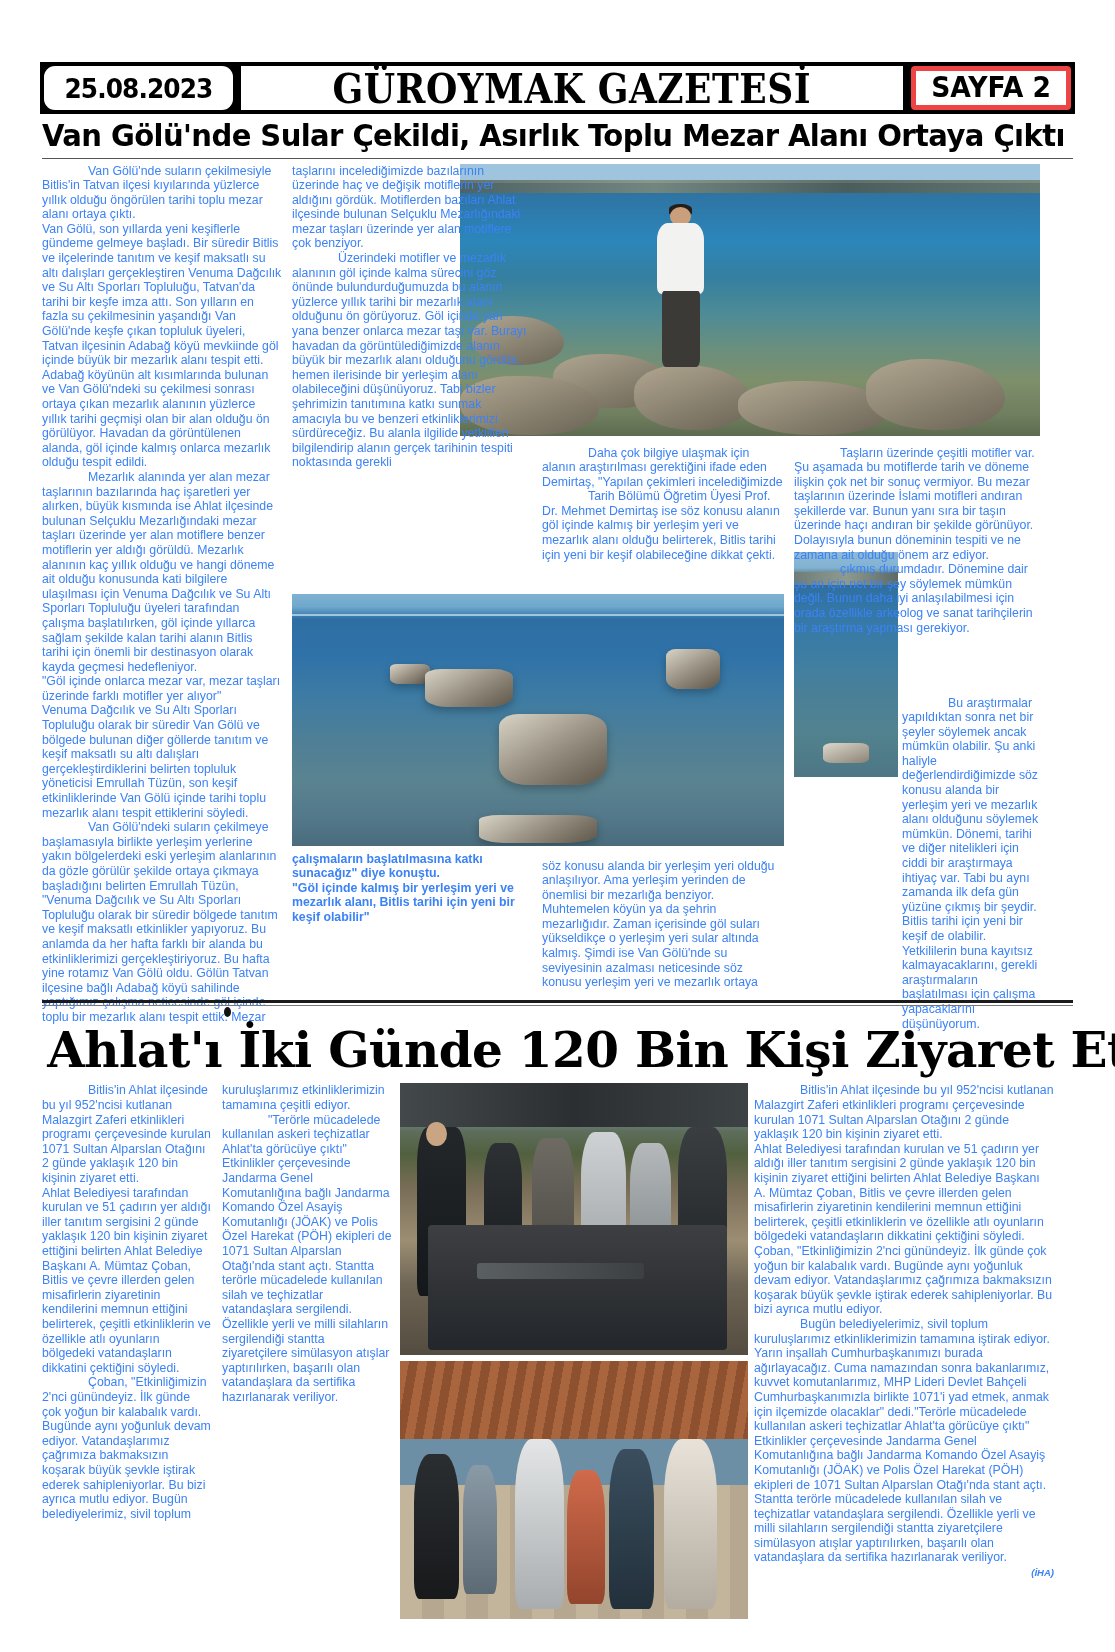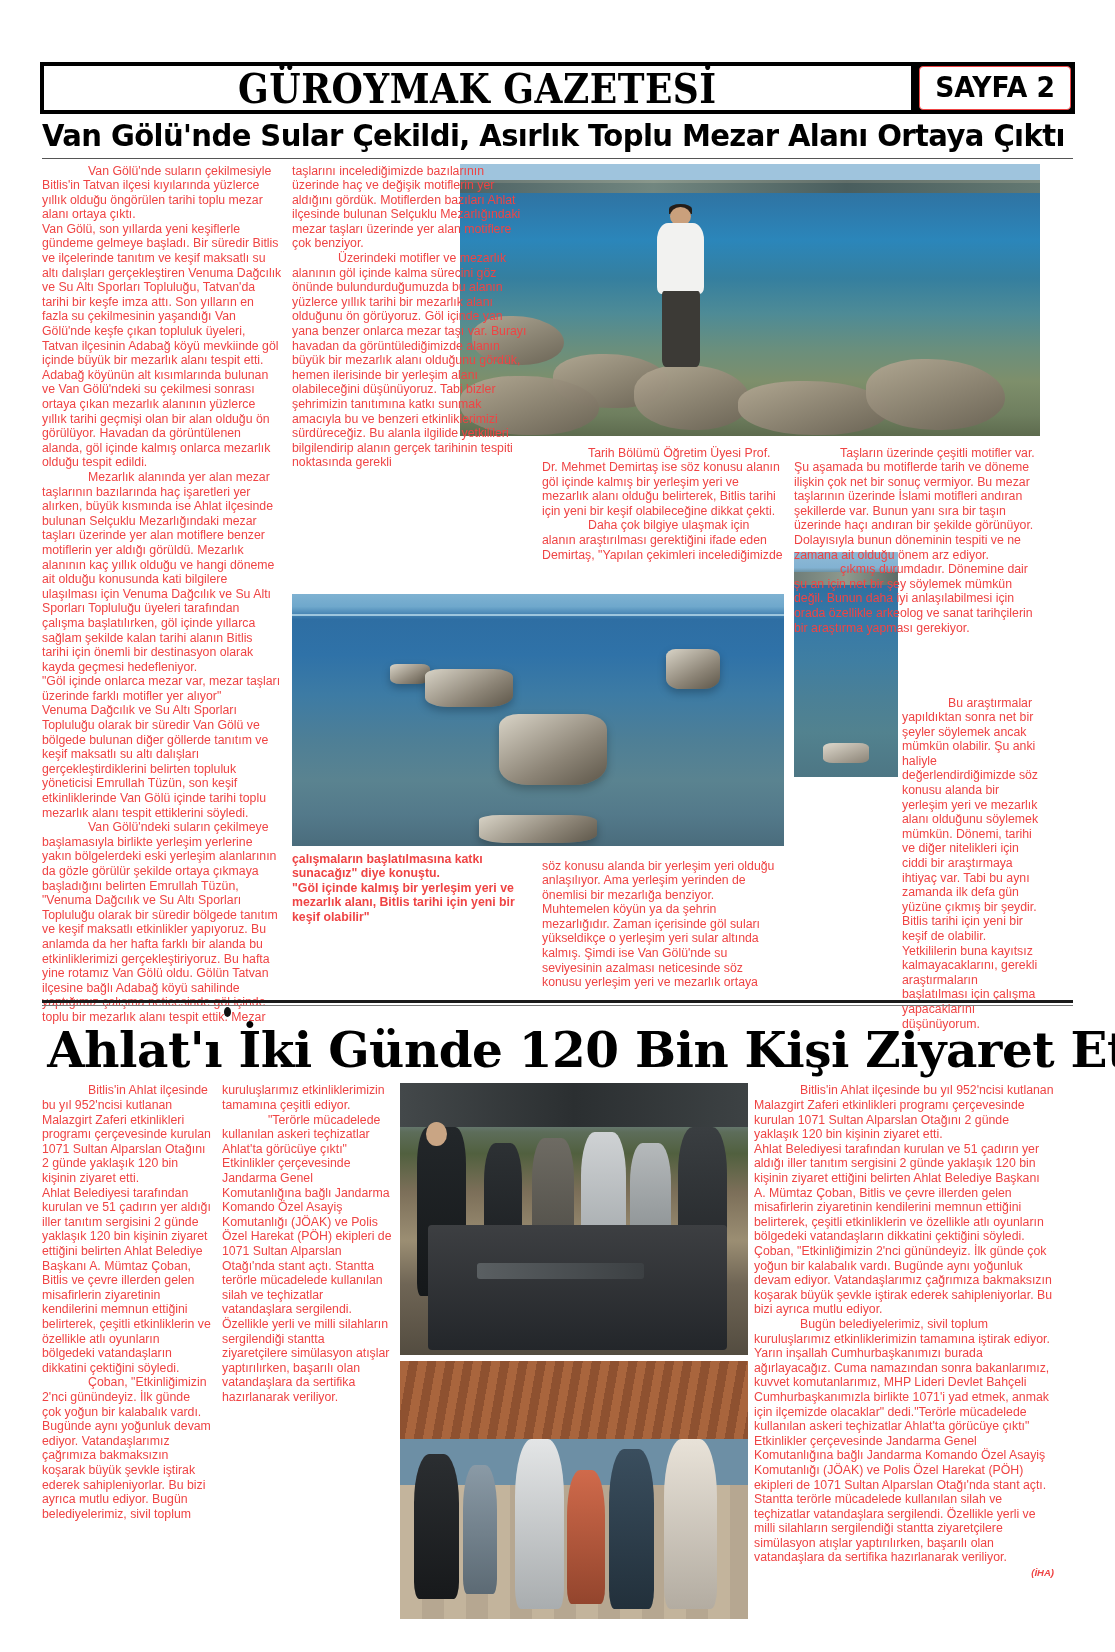--- a/index.html
+++ b/index.html
@@ -76,21 +76,21 @@
     font-family: "DejaVu Serif", serif;
     font-weight: bold;
     font-size: 36px;
     letter-spacing: 0.5px;
     color: #000;
     line-height: 1;
     transform: scaleY(1.12);
   }
   .mh-page {
     background: #ffffff;
-    border: 1px solid #ef4444;
+    border: 5px solid #ef4444;
     border-radius: 4px;
     padding: 0 12px;
     display: flex;
     align-items: center;
     justify-content: center;
   }
   .mh-page span {
     font-family: "DejaVu Sans", sans-serif;
     font-weight: bold;
     font-size: 28px;
@@ -149,21 +149,21 @@
     width: 7px; height: 10px;
     background: #111;
     border-radius: 50%;
   }
 
   
   .body-text {
     font-family: "Liberation Sans", sans-serif;
     font-size: 12.3px;
     line-height: 14.6px;
-    color: #ef4444;
+    color: #3b82f6;
     text-align: left;
     hyphens: none;
   }
   .body-text p {
     margin: 0;
   }
   .body-text p.ind {
     text-indent: 46px;
   }
   .src {
@@ -407,20 +407,23 @@
   }
 </style>
 </head>
 <body>
 
 <div class="page">
  <div class="sheet">
   <div class="content">
 
     <div class="masthead">
+      <div class="mh-date">
+        <span>25.08.2023</span>
+      </div>
       <div class="mh-title">
         <span>GÜROYMAK GAZETESİ</span>
       </div>
       <div class="mh-page">
         <span>SAYFA 2</span>
       </div>
     </div>
 
     <div class="headline-1">Van Gölü'nde Sular Çekildi, Asırlık Toplu Mezar Alanı Ortaya Çıktı</div>
     <div class="rule-thin"></div>
@@ -474,22 +477,22 @@
         <p>taşlarını incelediğimizde bazılarının üzerinde haç ve değişik motiflerin yer aldığını gördük. Motiflerden bazıları Ahlat ilçesinde bulunan Selçuklu Mezarlığındaki mezar taşları üzerinde yer alan motiflere çok benziyor.</p>
         <p class="ind">Üzerindeki motifler ve mezarlık alanının göl içinde kalma sürecini göz önünde bulundurduğumuzda bu alanın yüzlerce yıllık tarihi bir mezarlık alanı olduğunu ön görüyoruz. Göl içinde yan yana benzer onlarca mezar taşı var. Burayı havadan da görüntülediğimizde alanın büyük bir mezarlık alanı olduğunu gördük, hemen ilerisinde bir yerleşim alanı olabileceğini düşünüyoruz. Tabi bizler şehrimizin tanıtımına katkı sunmak amacıyla bu ve benzeri etkinliklerimizi sürdüreceğiz. Bu alanla ilgilide yetkilileri bilgilendirip alanın gerçek tarihinin tespiti noktasında gerekli</p>
       </div>
 
       <div class="body-text" id="a1-col2b">
         <p>çalışmaların başlatılmasına katkı sunacağız" diye konuştu.</p>
         <p>"Göl içinde kalmış bir yerleşim yeri ve mezarlık alanı, Bitlis tarihi için yeni bir keşif olabilir"</p>
       </div>
 
       <div class="col body-text" id="a1-col3">
+        <p class="ind">Daha çok bilgiye ulaşmak için alanın araştırılması gerektiğini ifade eden Demirtaş, "Yapılan çekimleri incelediğimizde</p>
         <p class="ind">Tarih Bölümü Öğretim Üyesi Prof. Dr. Mehmet Demirtaş ise söz konusu alanın göl içinde kalmış bir yerleşim yeri ve mezarlık alanı olduğu belirterek, Bitlis tarihi için yeni bir keşif olabileceğine dikkat çekti.</p>
-        <p class="ind">Daha çok bilgiye ulaşmak için alanın araştırılması gerektiğini ifade eden Demirtaş, "Yapılan çekimleri incelediğimizde</p>
       </div>
       <div class="body-text" id="a1-col3b">
         <p>söz konusu alanda bir yerleşim yeri olduğu anlaşılıyor. Ama yerleşim yerinden de önemlisi bir mezarlığa benziyor. Muhtemelen köyün ya da şehrin mezarlığıdır. Zaman içerisinde göl suları yükseldikçe o yerleşim yeri sular altında kalmış. Şimdi ise Van Gölü'nde su seviyesinin azalması neticesinde söz konusu yerleşim yeri ve mezarlık ortaya</p>
       </div>
 
       <div class="col body-text" id="a1-col4">
         <p class="ind">Taşların üzerinde çeşitli motifler var. Şu aşamada bu motiflerde tarih ve döneme ilişkin çok net bir sonuç vermiyor. Bu mezar taşlarının üzerinde İslami motifleri andıran şekillerde var. Bunun yanı sıra bir taşın üzerinde haçı andıran bir şekilde görünüyor. Dolayısıyla bunun döneminin tespiti ve ne zamana ait olduğu önem arz ediyor.</p>
         <p class="ind">çıkmış durumdadır. Dönemine dair şu an için net bir şey söylemek mümkün değil. Bunun daha iyi anlaşılabilmesi için orada özellikle arkeolog ve sanat tarihçilerin bir araştırma yapması gerekiyor.</p>
       </div>
       <div class="body-text" id="a1-col4b">

